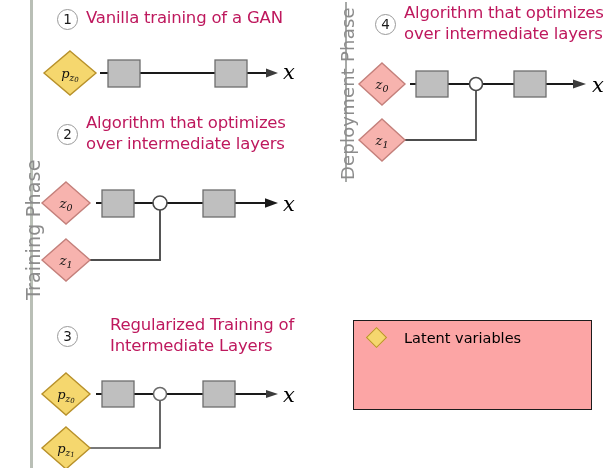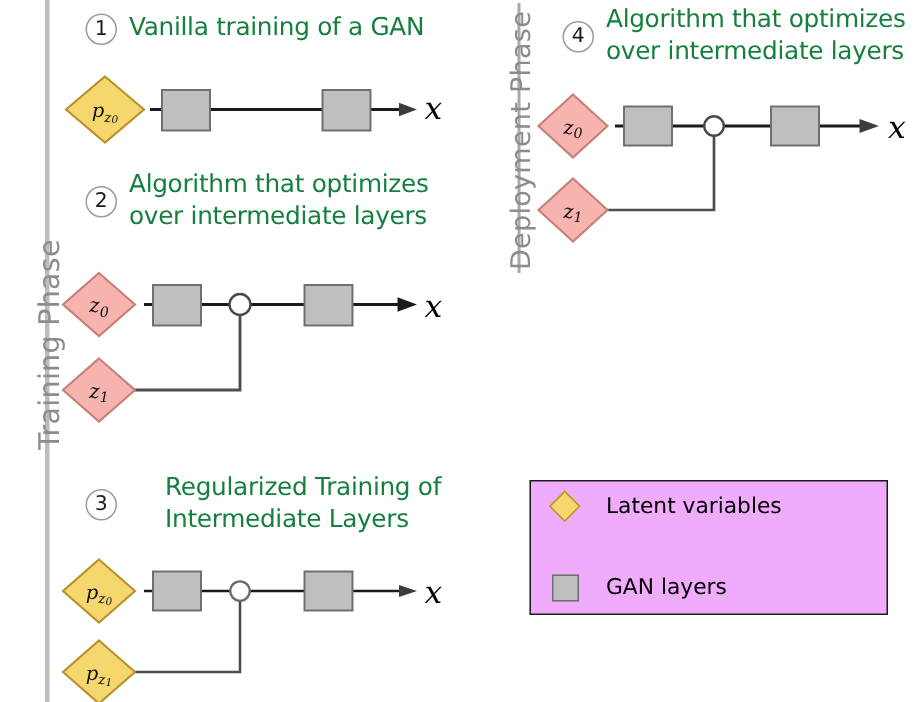--- a/index.html
+++ b/index.html
@@ -44,35 +44,35 @@
     box-sizing: border-box;
     color: #1a1a1a;
     font-size: 13.5px;
     line-height: 19px;
     text-align: center;
     font-family: "DejaVu Sans", sans-serif;
     background: #ffffff;
   }
   .step-title {
     position: absolute;
-    color: #15803d;
+    color: #be185d;
     font-family: "DejaVu Sans", sans-serif;
     font-size: 16.5px;
     line-height: 21px;
     white-space: pre-line;
     letter-spacing: -0.2px;
   }
   .panel-svg {
     position: absolute;
     overflow: visible;
   }
   .legend-box {
     position: absolute;
     border: 1.6px solid #1c1c1c;
-    background: #f0abfc;
+    background: #fca5a5;
     box-sizing: border-box;
   }
   .legend-row {
     position: absolute;
     display: flex;
     align-items: center;
   }
   .legend-text {
     color: #000000;
     font-family: "DejaVu Sans", sans-serif;
@@ -217,22 +217,16 @@
   <div class="legend-box" style="left:353px; top:320px; width:239px; height:90px;">
 
     <div class="legend-row" style="left:12px; top:6px;">
       <span class="lg-swatch">
         <span class="lg-diamond" style="background:#f5d76e; border:1.3px solid #b8912a;"></span>
       </span>
       <span class="legend-text">Latent variables</span>
     </div>
 
 
-    <div class="legend-row" style="left:12px; top:60px;">
-      <span class="lg-swatch">
-        <span class="lg-square" style="background:#bfbfbf; border:1.3px solid #6e6e6e;"></span>
-      </span>
-      <span class="legend-text">GAN layers</span>
-    </div>
 
   </div>
 
 </div>
 
 </body></html>

